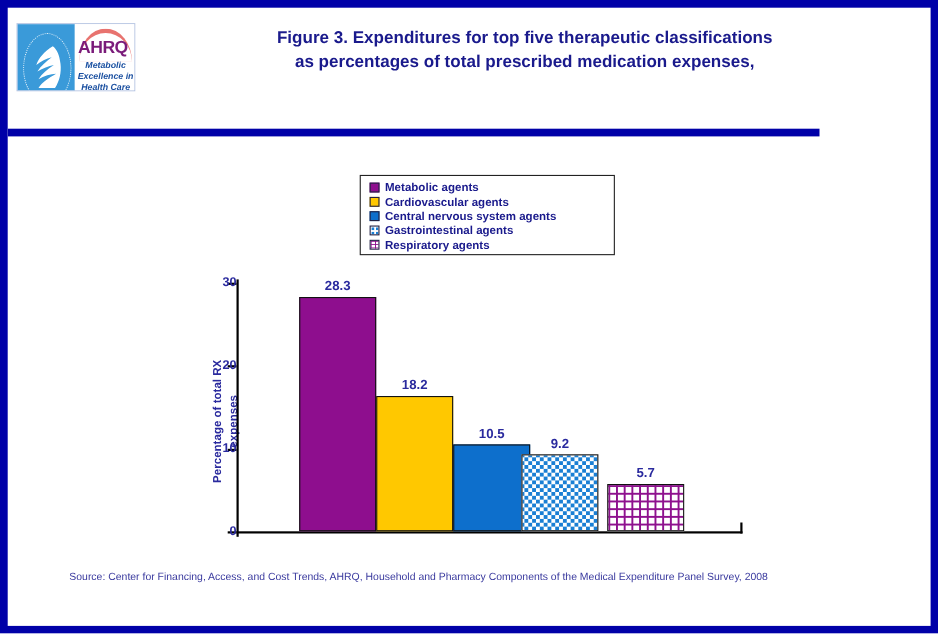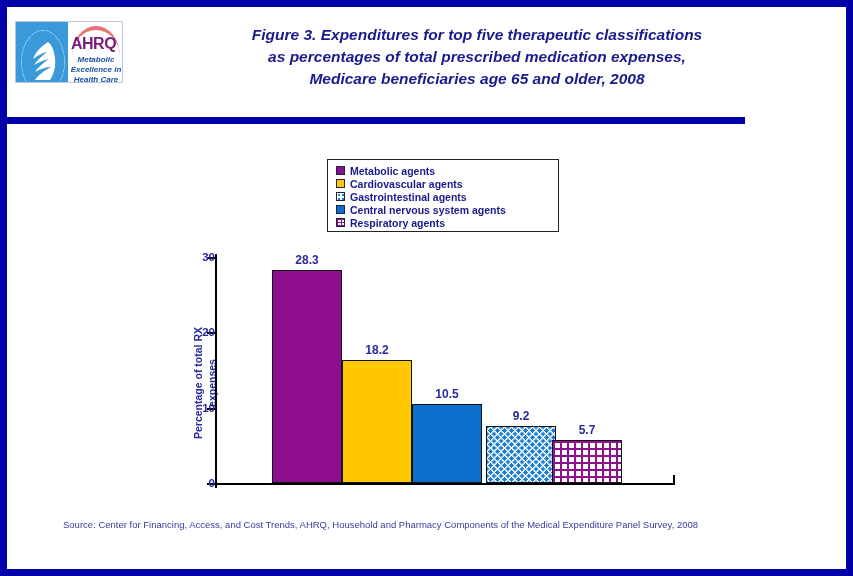--- a/index.html
+++ b/index.html
@@ -99,21 +99,21 @@
   #fig-title {
     position: absolute;
     left: 140px;
     top: 17px;
     width: 660px;
     text-align: center;
     font: bold 15.5px "Liberation Sans", sans-serif;
     color: #1a1a8c;
     line-height: 22px;
   }
-  #fig-title div { white-space: nowrap; font-style: italic; }
+  #fig-title div { white-space: nowrap; }
 
   #header-rule {
     position: absolute;
     left: 0px;
     top: 110px;
     width: 738px;
     height: 7px;
     background: #0000a8;
   }
 
@@ -312,44 +312,43 @@
           <div>Metabolic</div>
           <div>Excellence in</div>
           <div>Health Care</div>
         </div>
       </div>
     </div>
 
     <div id="fig-title">
       <div>Figure 3. Expenditures for top five therapeutic classifications</div>
       <div>as percentages of total prescribed medication expenses,</div>
-      <div>Medicare beneficiaries age 65 and older, 2008</div>
     </div>
 
     <div id="header-rule"></div>
   </div>
 
   <div id="chart">
 
     <div id="legend">
       <div class="legend-row">
         <span class="legend-swatch" style="background:#8e0e8e;"></span>
         <span class="legend-label">Metabolic agents</span>
       </div>
       <div class="legend-row">
         <span class="legend-swatch" style="background:#ffc800;"></span>
         <span class="legend-label">Cardiovascular agents</span>
       </div>
       <div class="legend-row">
+        <span class="legend-swatch" style="background:#0d6fcc;"></span>
+        <span class="legend-label">Central nervous system agents</span>
+      </div>
+      <div class="legend-row">
         <span class="legend-swatch sw-dots"></span>
         <span class="legend-label">Gastrointestinal agents</span>
-      </div>
-      <div class="legend-row">
-        <span class="legend-swatch" style="background:#0d6fcc;"></span>
-        <span class="legend-label">Central nervous system agents</span>
       </div>
       <div class="legend-row">
         <span class="legend-swatch sw-brick"></span>
         <span class="legend-label">Respiratory agents</span>
       </div>
     </div>
 
     <div id="ylabel">
       <div>Percentage of total RX</div>
       <div>expenses</div>
@@ -379,21 +378,21 @@
 
       <div class="bar fill-solid" style="background: rgb(142, 14, 142); left: 57px; width: 70px; height: 213.193px;">
         <span class="bar-value">28.3</span>
       </div>
       <div class="bar fill-solid" style="background: rgb(255, 200, 0); left: 127px; width: 70px; height: 123px;">
         <span class="bar-value">18.2</span>
       </div>
       <div class="bar fill-solid" style="background: rgb(13, 111, 204); left: 197px; width: 70px; height: 79.1px; padding-left: 36px;">
         <span class="bar-value">10.5</span>
       </div>
-      <div class="bar fill-dots" style="left: 271px; width: 70px; height: 57px; padding-left: 28px;">
+      <div class="bar fill-dots" style="left: 259px; width: 70px; height: 70px; padding-left: 28px;">
         <span class="bar-value">9.2</span>
       </div>
       <div class="bar fill-brick" style="left: 337px; width: 70px; height: 42.94px;">
         <span class="bar-value">5.7</span>
       </div>
     </div>
   </div>
 
   <div id="source">Source: Center for Financing, Access, and Cost Trends, AHRQ, Household and Pharmacy Components of the Medical Expenditure Panel Survey, 2008</div>
 

